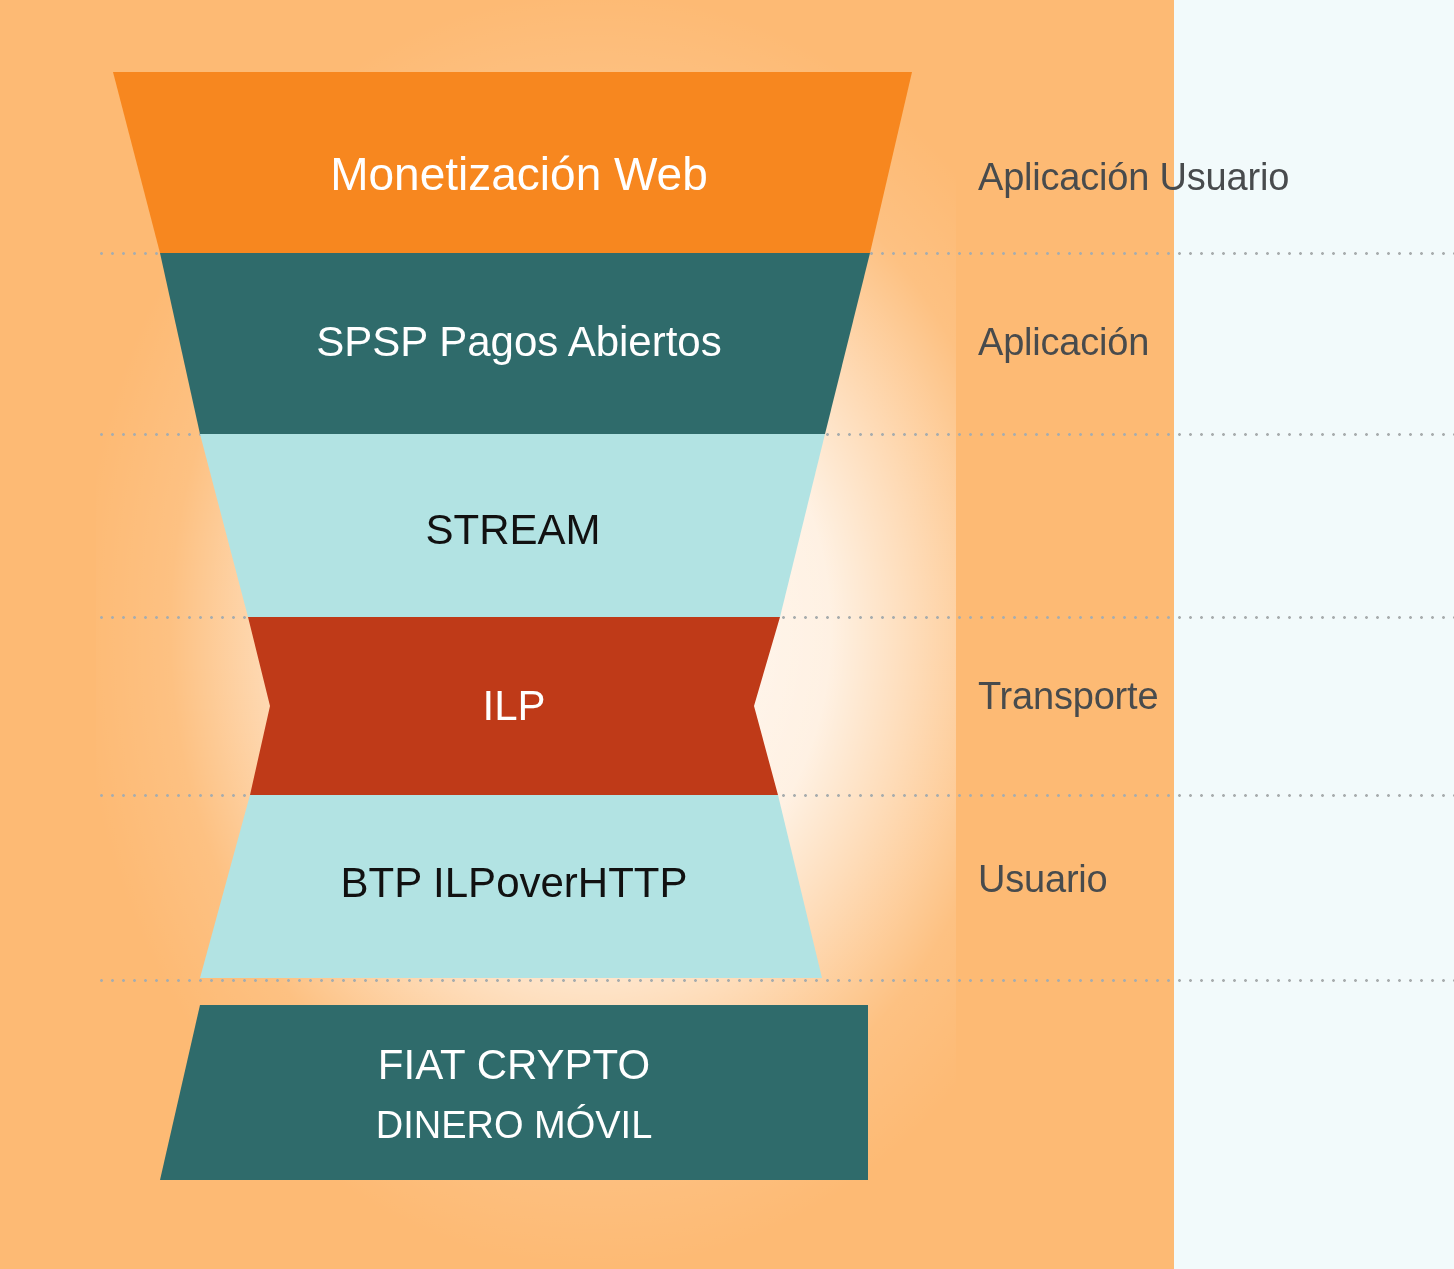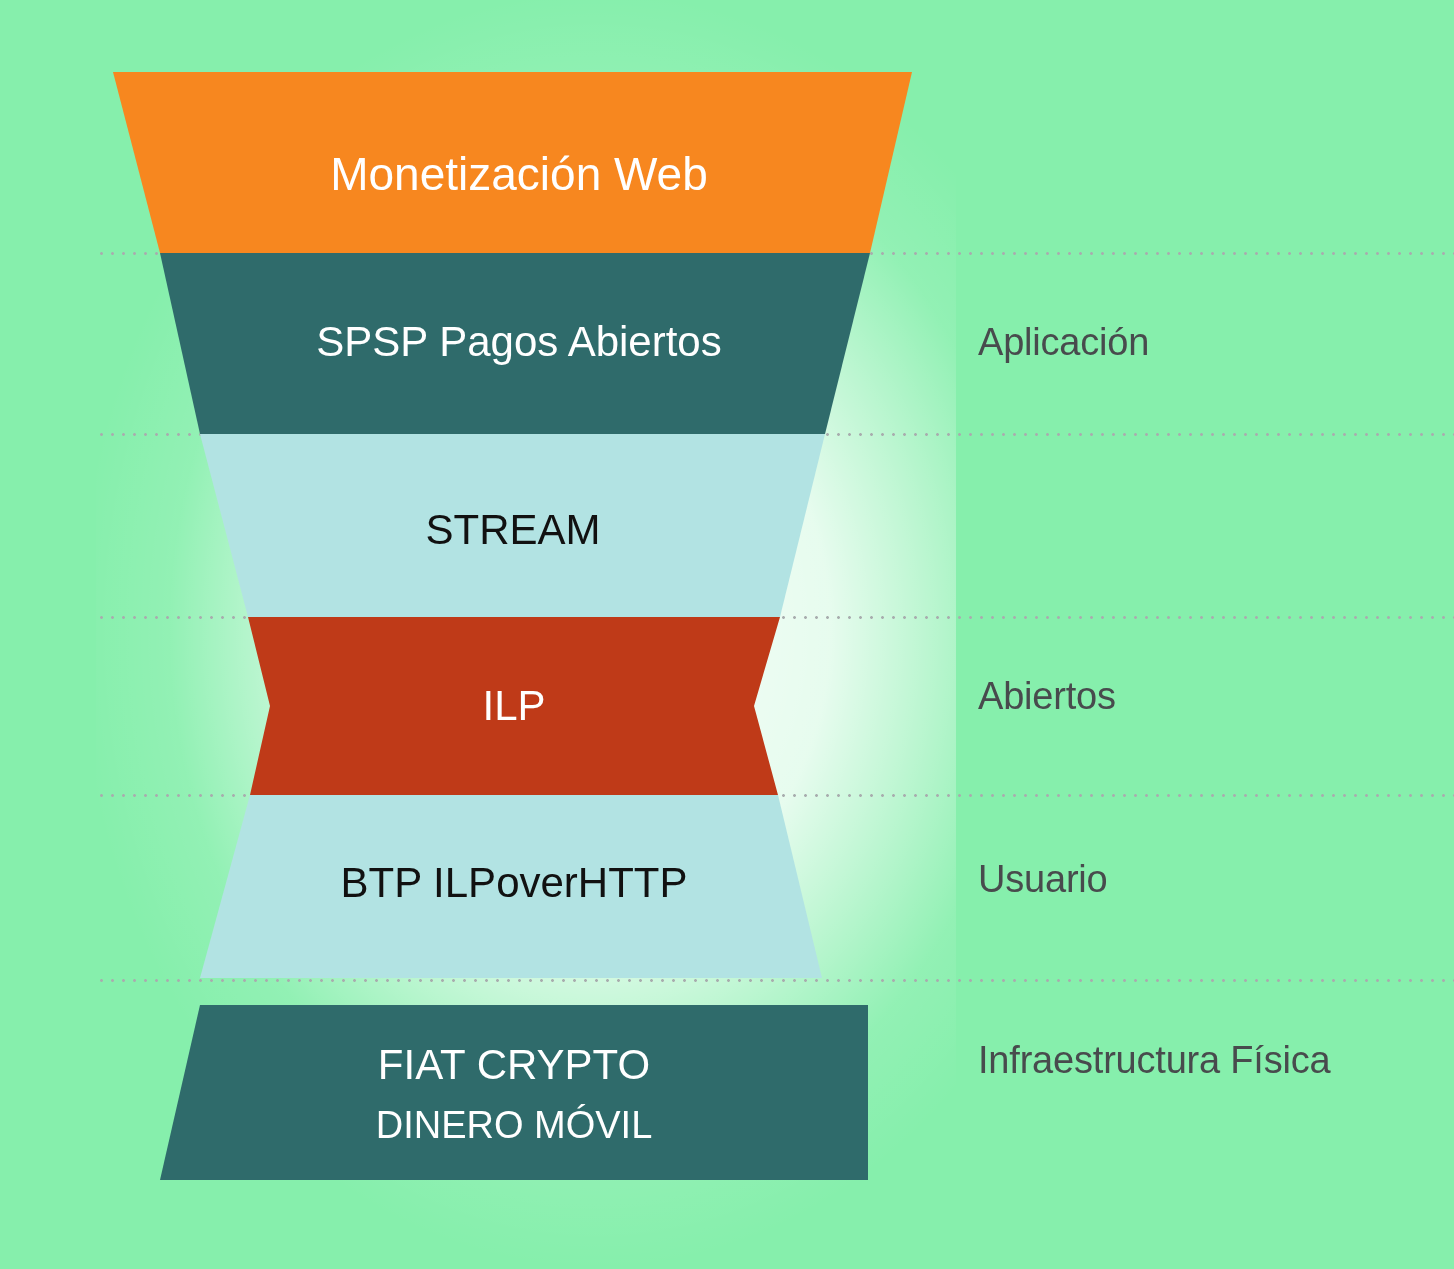--- a/index.html
+++ b/index.html
@@ -8,23 +8,23 @@
   }
   body {
     width: 1454px;
     height: 1269px;
     background: #f2fafb;
     font-family: "Liberation Sans", sans-serif;
     overflow: hidden;
   }
   #stage {
     position: relative;
-    width: 1454px;
+    width: 1174px;
     height: 1269px;
-    background: #86efac;
+    background: #fdba74;
   }
   
   .halo {
     position: absolute;
     left: 96px;
     top: 0;
     width: 860px;
     height: 1269px;
     background: radial-gradient(ellipse 520px 640px at 500px 630px,
                 rgba(255,255,255,0.95) 0%,
@@ -108,18 +108,18 @@
     </g>
 
     <g>
       <polygon points="200,1005 868,1005 868,1180 160,1180" fill="#2f6b6b"></polygon>
       <text class="layer-label" x="514" y="1068" font-size="42" fill="#ffffff">FIAT   CRYPTO</text>
       <text class="layer-label" x="514" y="1128" font-size="38" fill="#ffffff">DINERO MÓVIL</text>
     </g>
 
   </svg>
 
+  <div class="side-label" style="top:156px;">Aplicación Usuario</div>
   <div class="side-label" style="top:321px;text-align:center;">Aplicación</div>
-  <div class="side-label" style="top:675px;">Abiertos</div>
+  <div class="side-label" style="top:675px;">Transporte</div>
   <div class="side-label" style="top:858px;">Usuario</div>
-  <div class="side-label" style="top:1039px;">Infraestructura Física</div>
 
 </div>
 
 </body></html>

